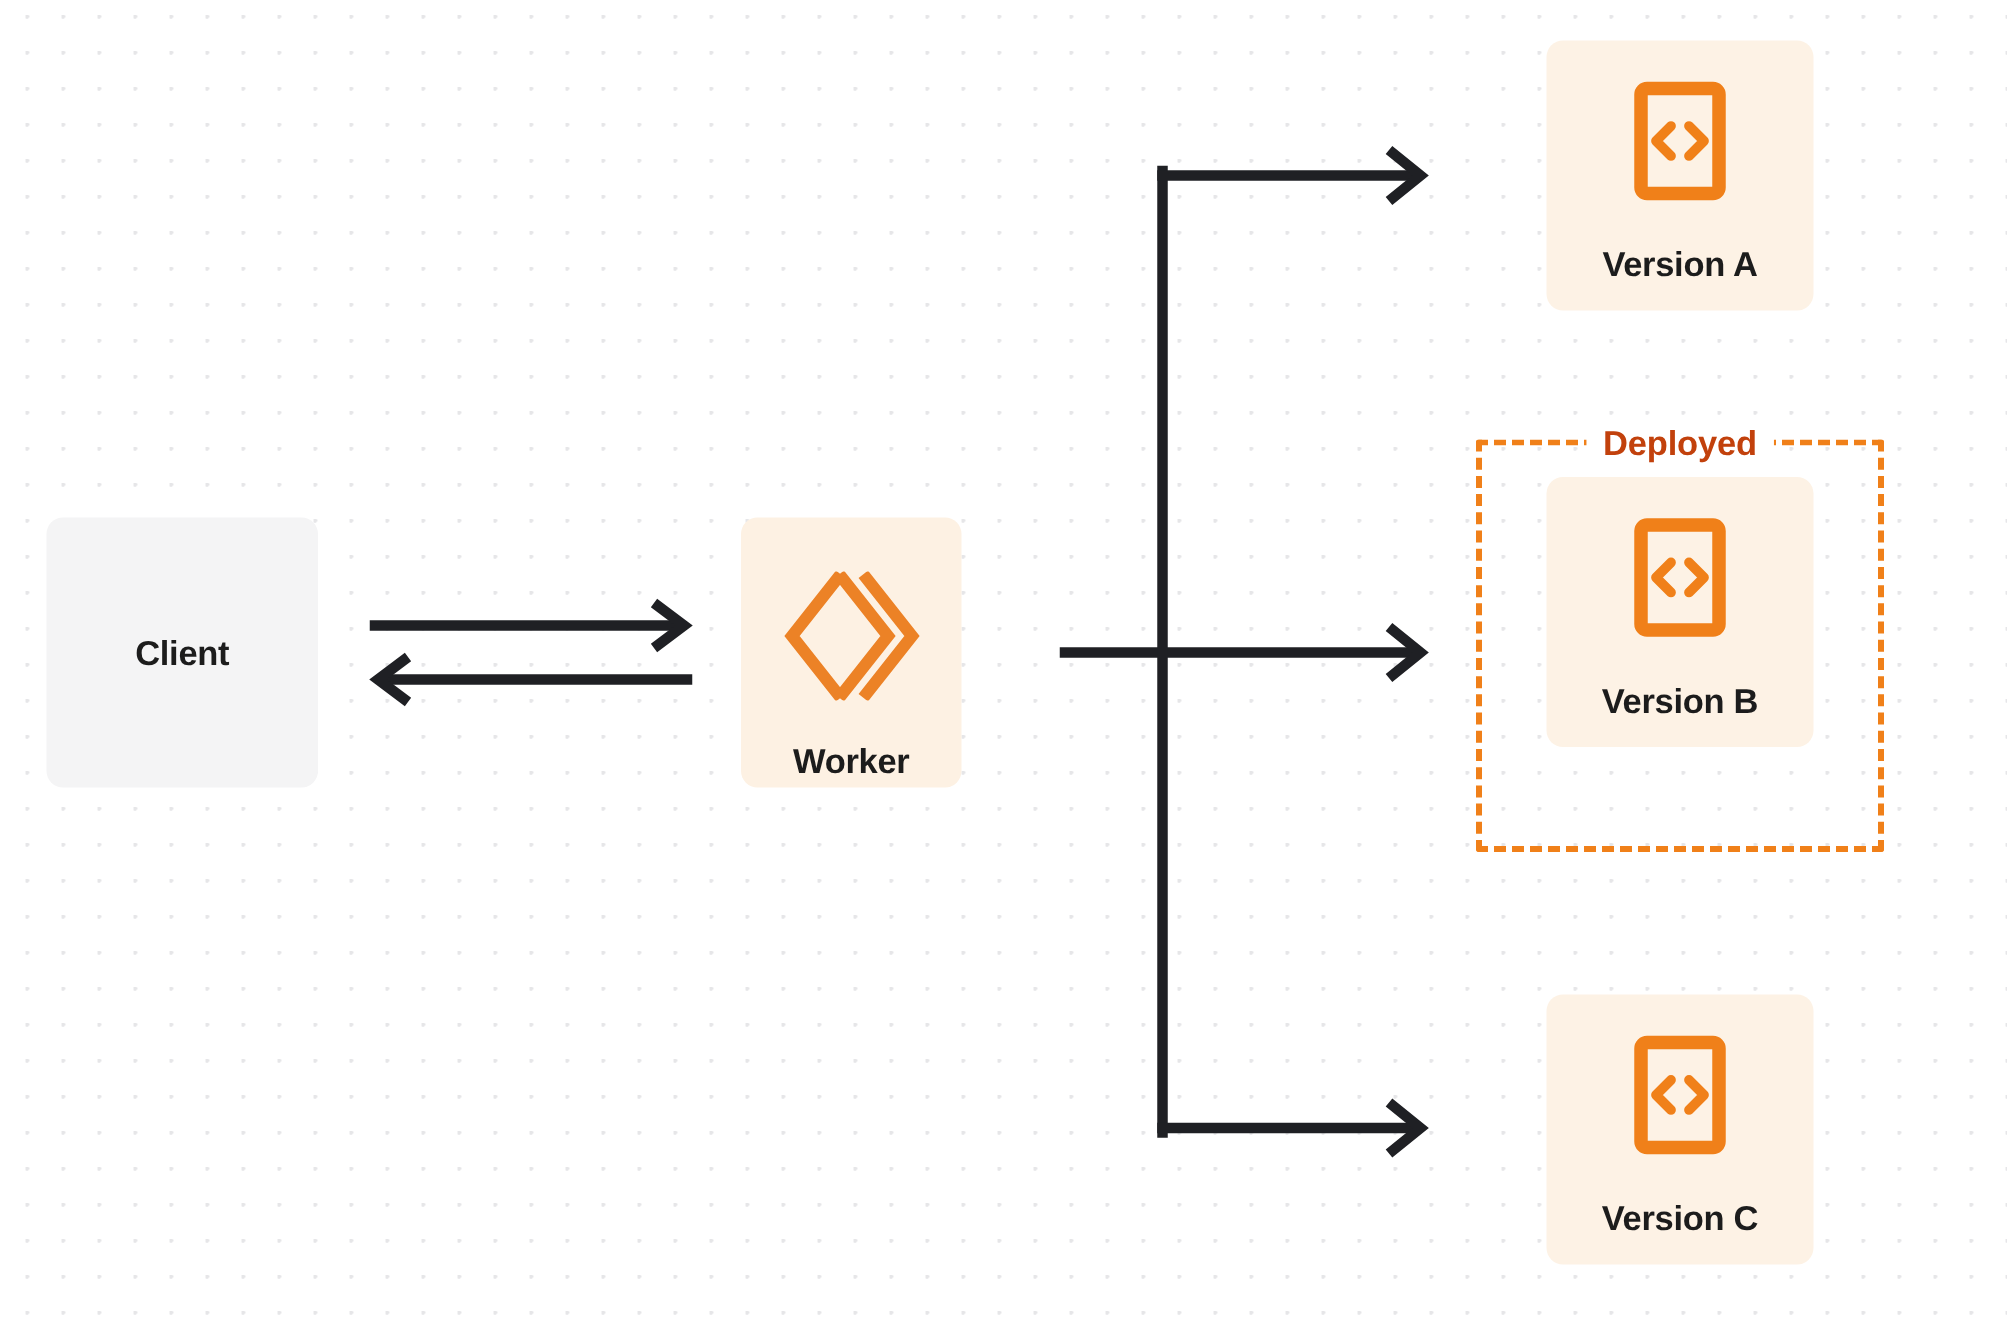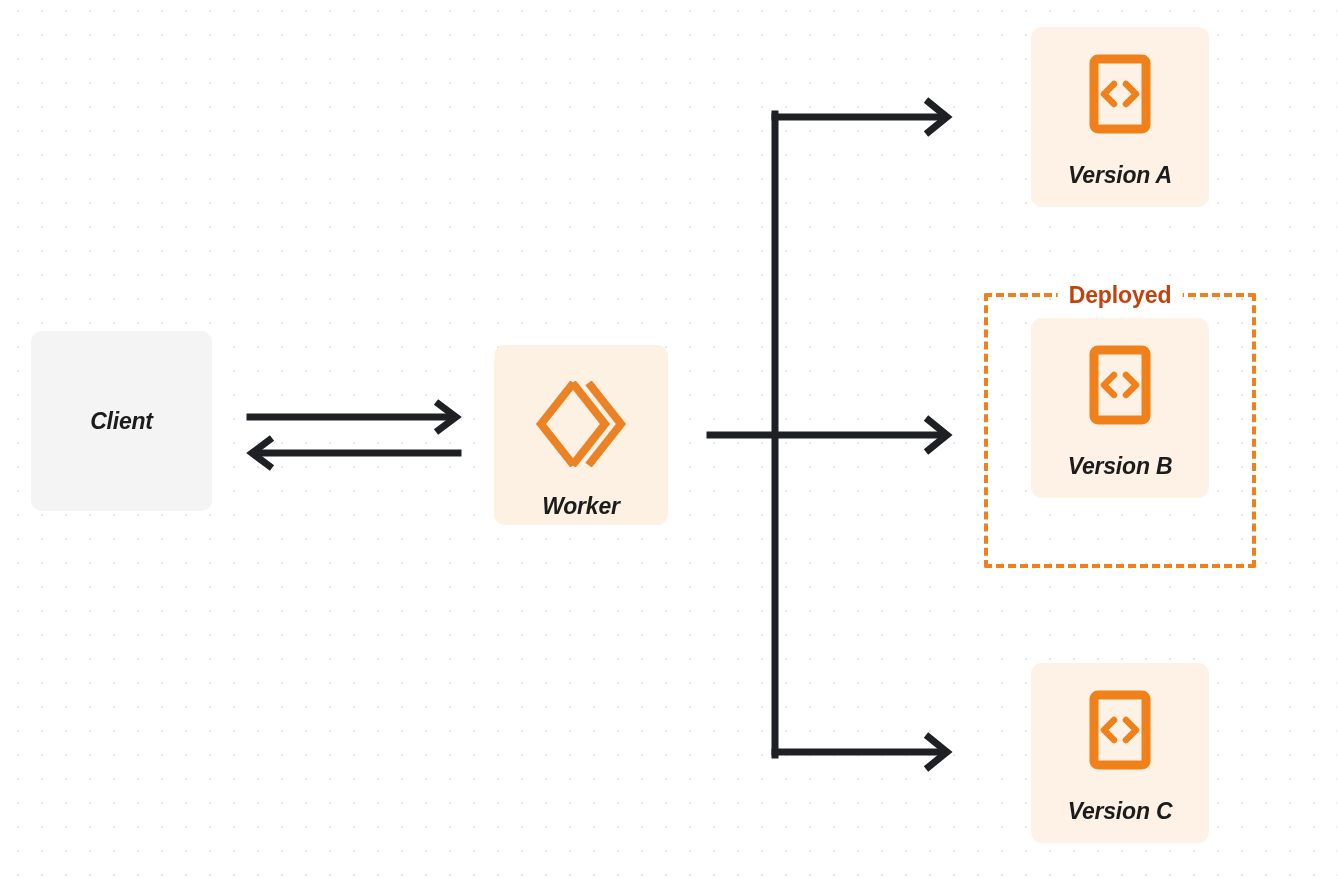--- a/index.html
+++ b/index.html
@@ -22,37 +22,36 @@
 
   
   .node {
     position: absolute;
     box-sizing: border-box;
     border-radius: 11px;
     display: flex;
     flex-direction: column;
     align-items: center;
     justify-content: center;
-    font-style: italic;
   }
   .node-label {
     font-size: 23px;
     font-weight: bold;
     color: #1c1c1c;
     letter-spacing: -0.2px;
     white-space: nowrap;
   }
 
   #client-node {
-    left: 31px; top: 331px; width: 181px; height: 180px;
+    left: 31px; top: 345px; width: 181px; height: 180px;
     background: #f4f4f5;
   }
 
   #worker-node {
-    left: 494px; top: 345px; width: 174px; height: 180px;
+    left: 494px; top: 345px; width: 147px; height: 180px;
     background: #fdf1e3;
     justify-content: flex-start;
     padding-top: 36px;
   }
   #worker-node .node-label { margin-top: 22px; }
 
   .version-node {
     left: 1031px; width: 178px; height: 180px;
     background: #fdf2e5;
     justify-content: flex-start;

